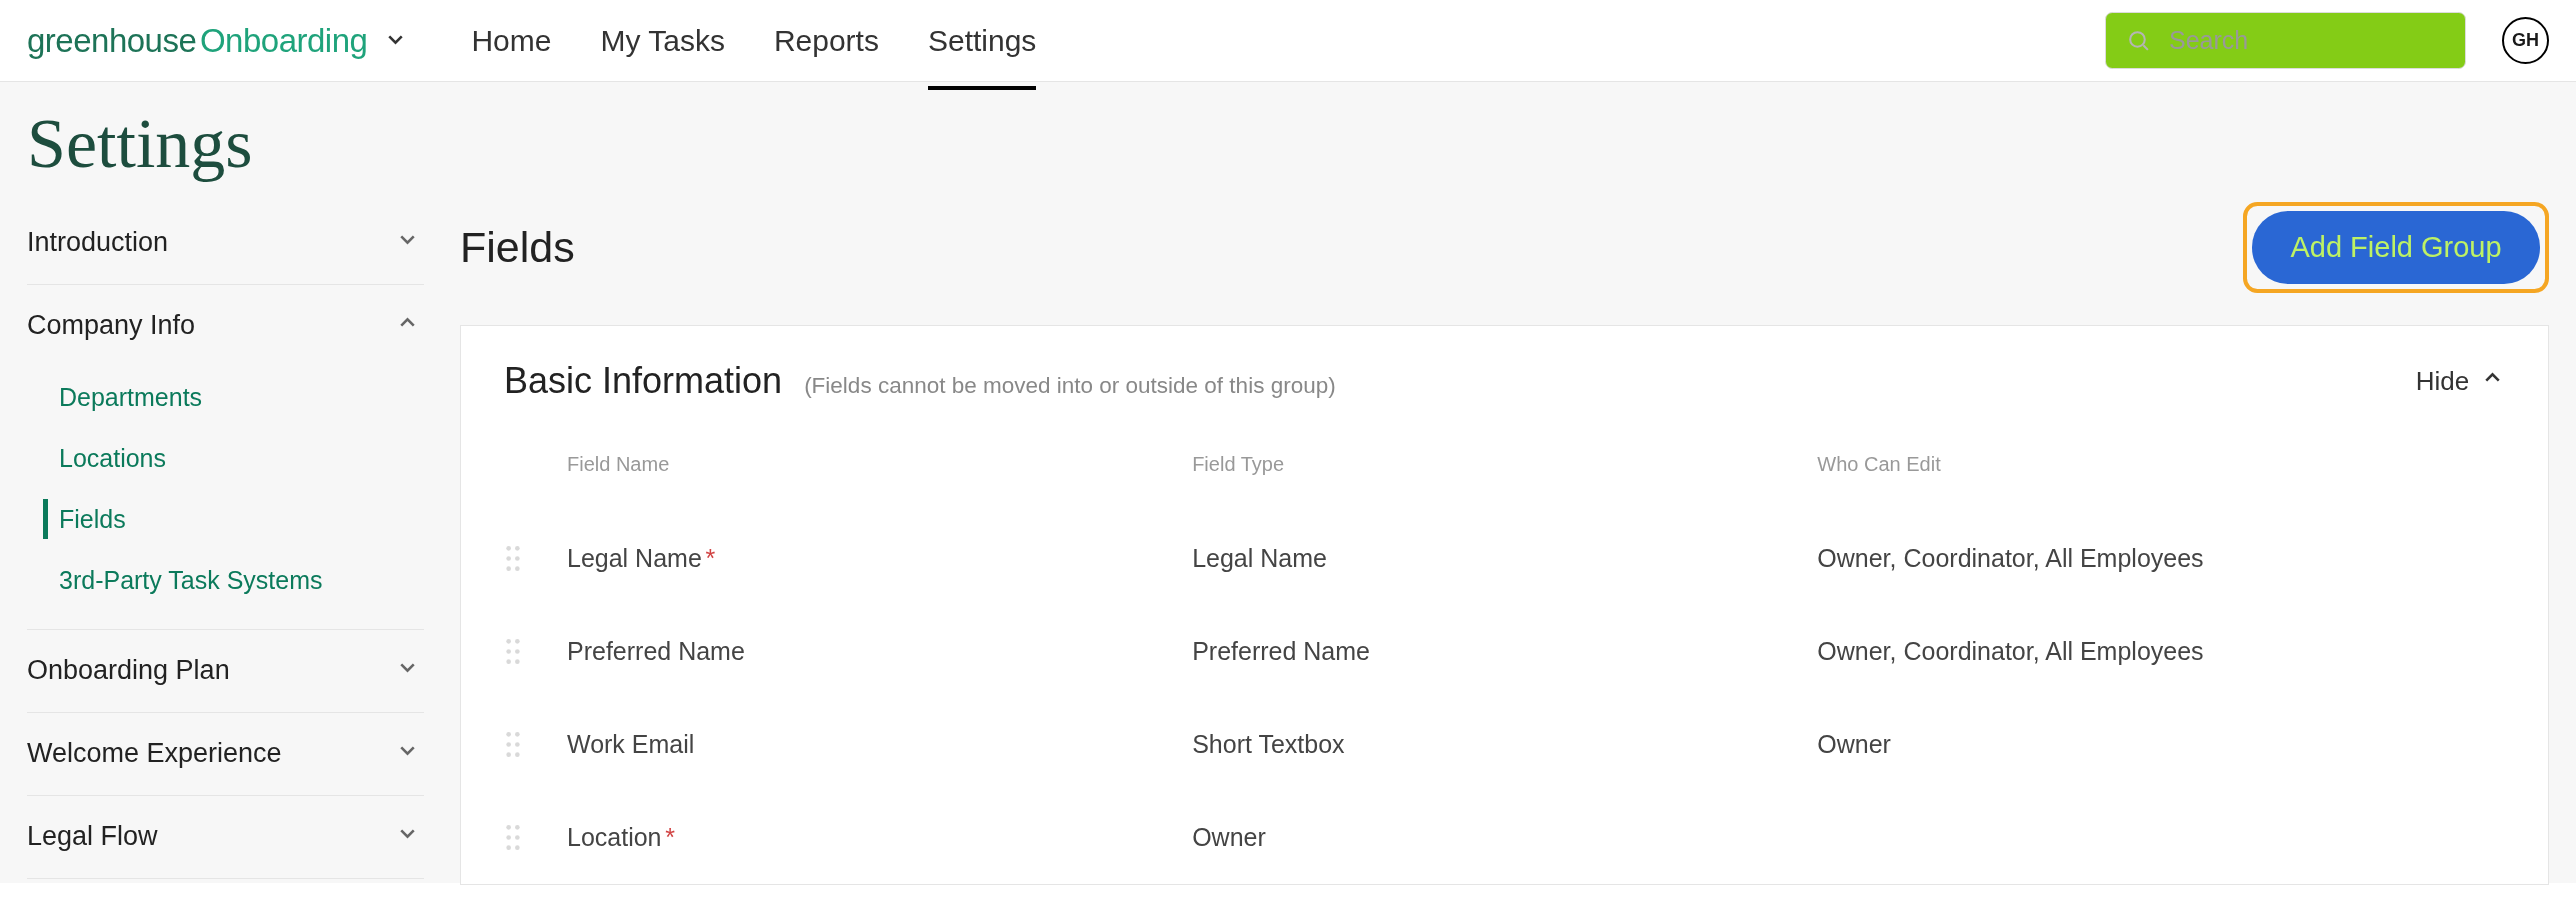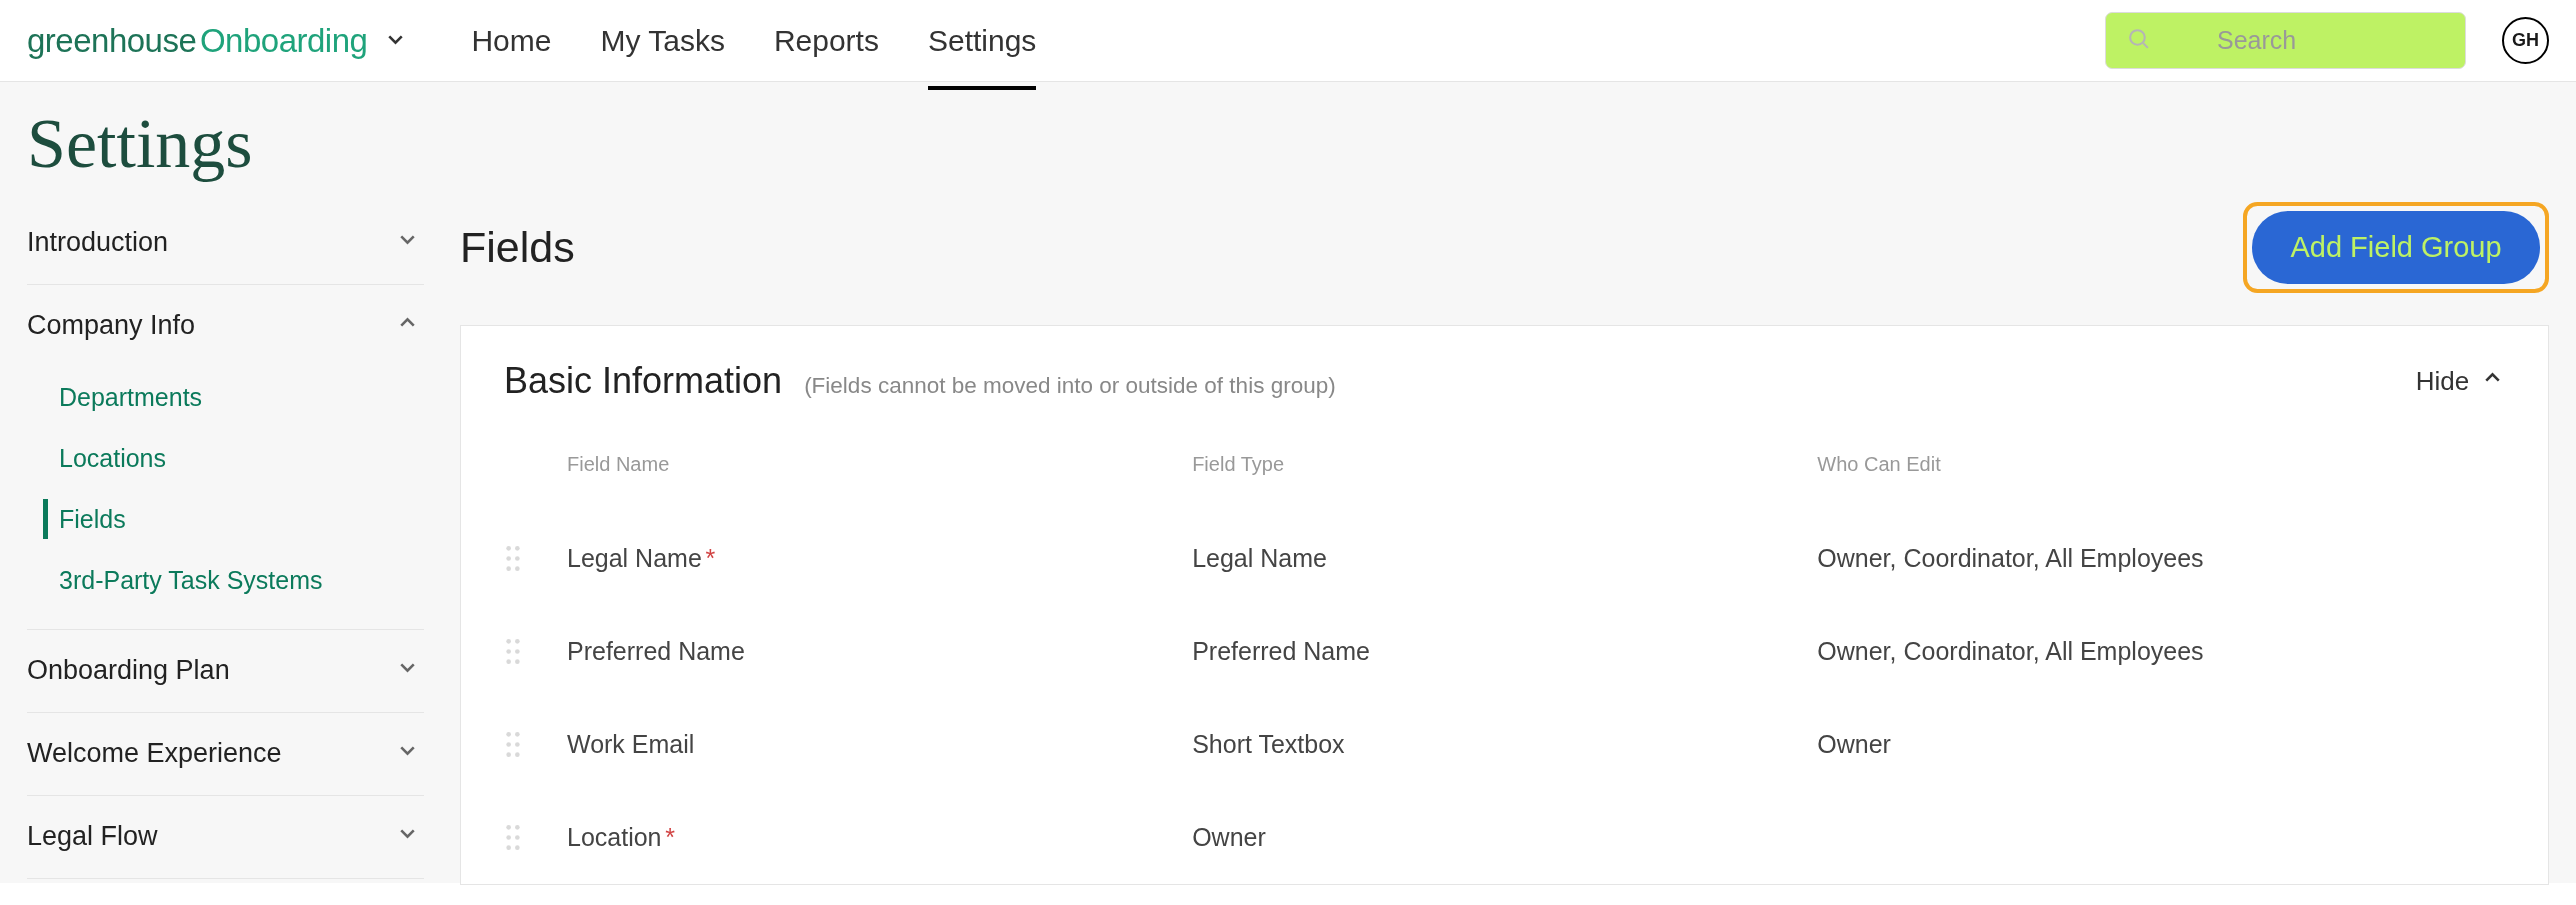--- a/index.html
+++ b/index.html
@@ -53,27 +53,26 @@
     background: #000;
   }
   .topbar-right {
     margin-left: auto;
     display: flex;
     align-items: center;
     gap: 36px;
   }
   .search-wrap {
     display: flex;
-    align-items: flex-start;
+    align-items: center;
     border: 1.8px solid #dcdcdc;
     border-radius: 7.2px;
     padding: 12.6px 20px;
     width: 361px;
-    background: #bef264;
-    gap: 48px;
+    background: #84cc16;
   }
   .search-wrap svg { color: #b5b5b5; flex-shrink: 0; }
   .search-input {
     border: none;
     outline: none;
     font-size: 25px;
     color: #333;
     margin-left: 18px;
     width: 100%;
     background: transparent;

